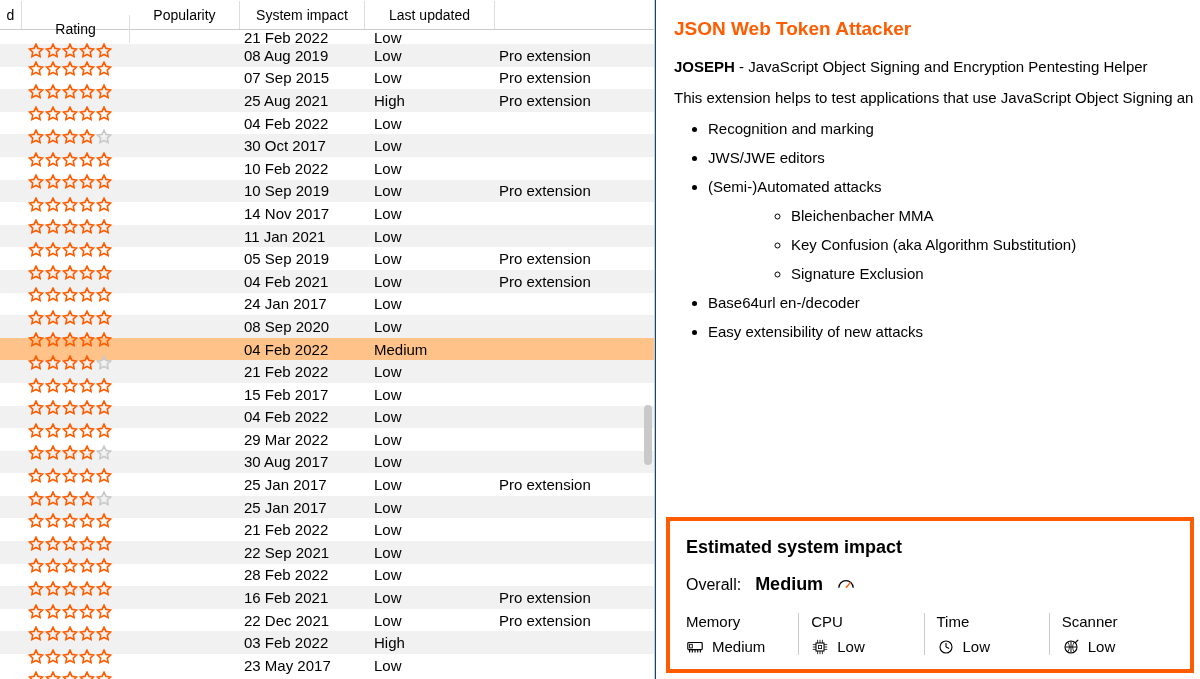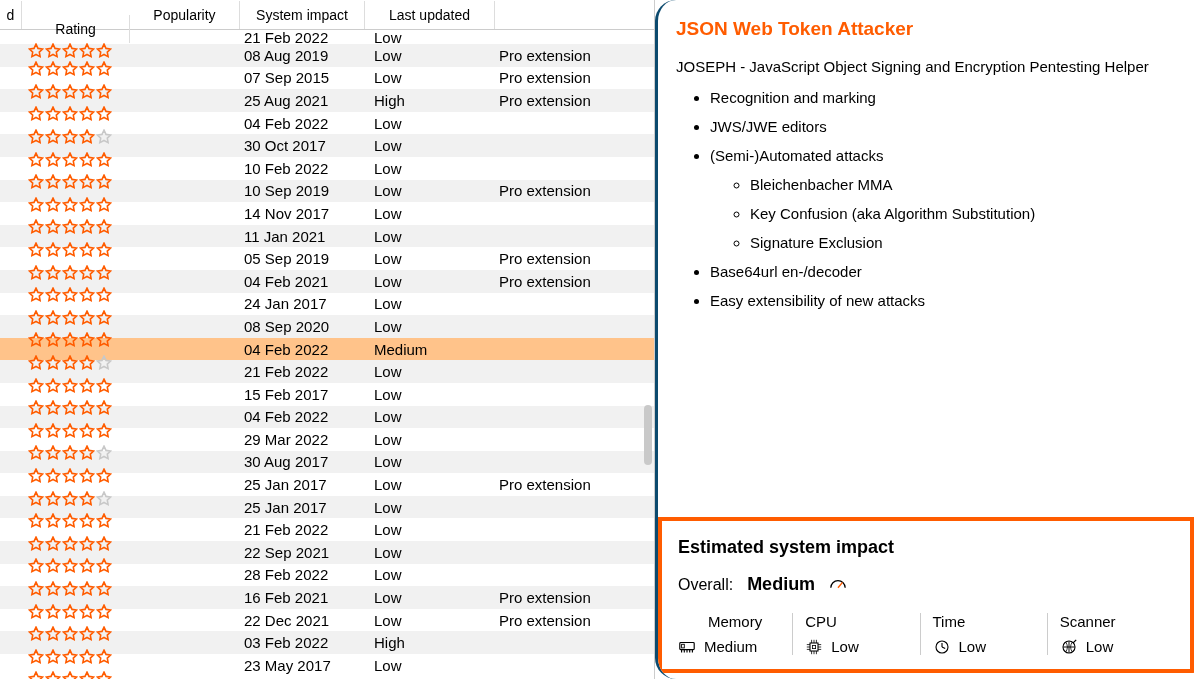--- a/index.html
+++ b/index.html
@@ -15,25 +15,24 @@
   }
   .left-panel {
     width: 655px;
     border-right: 1px solid #ccc;
     display: flex;
     flex-direction: column;
     position: relative;
   }
   .right-panel {
     flex: 1;
-    border-left: 3px solid #0c4a6e;
+    border-left: 1px solid #0c4a6e;
     padding: 18px 1px 0 18px;
     overflow: hidden;
     position: relative;
-    border-radius: 21px;
   }
   
   .thead {
     display: flex;
     border-bottom: 1px solid #ccc;
     background: #fff;
     height: 30px;
     align-items: center;
   }
   .thead .th {
@@ -111,47 +110,47 @@
   }
 
   
   .ext-title {
     color: #ff5c00;
     font-weight: bold;
     font-size: 19px;
     margin-bottom: 18px;
   }
   .desc-line1 { margin-bottom: 14px; font-size: 15px; }
-  .desc-line1 b { font-weight: normal; }
+  .desc-line1 b { font-weight: bold; }
   .desc-line2 { margin-bottom: 14px; font-size: 15px; white-space: nowrap; }
   .feat-head  { font-weight: bold; font-size: 15px; margin-bottom: 14px; }
   ul.features { list-style: disc; padding-left: 34px; font-size: 15px; }
   ul.features > li { margin-bottom: 12px; }
   ul.sub { list-style: circle; padding-left: 40px; margin-top: 12px; }
-  ul.sub > li { margin-bottom: 12px; }
+  ul.sub > li { margin-bottom: 12px; margin-left: 43px; }
 
   .impact-box {
     position: absolute;
-    left: 0;
+    left: 10px;
     bottom: 6px;
     right: 6px;
     border: 4px solid #ff5c00;
     padding: 16px 16px 14px 16px;
   }
   .impact-title { font-weight: bold; font-size: 18px; margin-bottom: 16px; }
   .impact-overall { font-size: 16px; margin-bottom: 18px; display:flex; align-items: baseline; gap: 14px;}
   .impact-overall .val { font-weight: bold; font-size: 18px; }
   .gauge-icon { width: 18px; height: 14px; display:inline-block; }
   .impact-grid { display: flex; }
   .impact-col {
     flex: 1;
     border-left: 1px solid #ccc;
     padding-left: 12px;
   }
-  .impact-col:first-child { border-left: none; padding-left: 0; text-align: center; }
+  .impact-col:first-child { border-left: none; padding-left: 0; }
   .impact-col .lbl { font-size: 15px; margin-bottom: 8px; }
   .impact-col .val-row { display: flex; align-items: center; gap: 8px; font-size: 15px;}
   .mini-icon { width: 18px; height: 16px; }
   .mini-icon svg { width:100%; height:100%; display:block; }
 </style>
 </head>
 <body>
 
 <div class="left-panel">
   <div class="thead">
@@ -1353,20 +1352,21 @@
       </div>
     </div>
   <div class="scroll-thumb"></div>
 </div>
 
 <div class="right-panel">
   <div class="ext-title">JSON Web Token Attacker</div>
   <div class="desc-line1">
     <b>JOSEPH</b><span> - JavaScript Object Signing and Encryption Pentesting Helper</span>
   </div>
+  <div class="desc-line2">This extension helps to test applications that use JavaScript Object Signing an</div>
   <ul class="features">
     <li>Recognition and marking</li>
     <li>JWS/JWE editors</li>
     <li>
       <span>(Semi-)Automated attacks</span>
       <ul class="sub">
         <li>Bleichenbacher MMA</li>
         <li>Key Confusion (aka Algorithm Substitution)</li>
         <li>Signature Exclusion</li>
       </ul>

